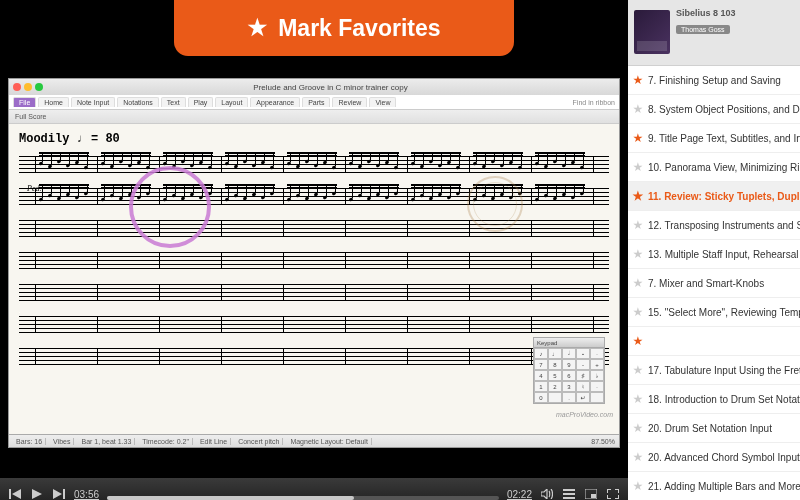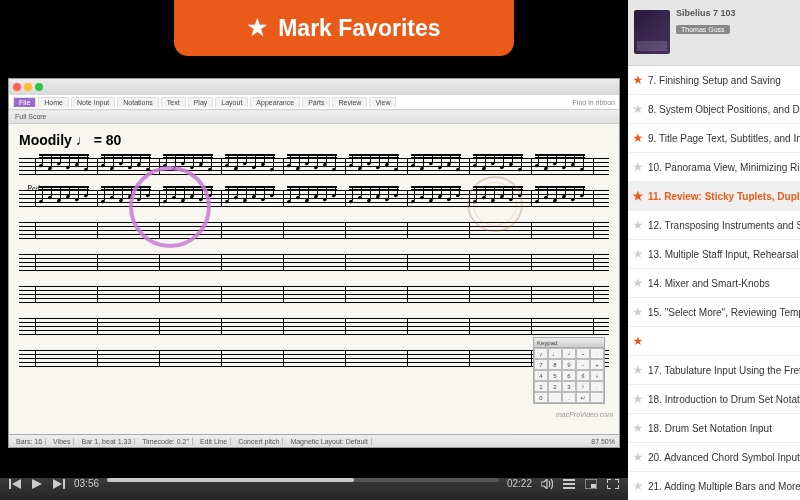--- a/index.html
+++ b/index.html
@@ -22,21 +22,21 @@
 .mac-title { flex: 1; text-align: center; font-size: 8px; color: #444; }
 
 .ribbon-tab-row { height: 15px; background: #fff; display: flex; align-items: center; gap: 2px; padding: 0 4px; font-size: 7px; color: #444; border-bottom: 1px solid #ccc; }
 .ribbon-tab-row .tab { padding: 1px 5px; background: #f3f3f3; border: 1px solid #ddd; border-bottom: none; border-radius: 2px 2px 0 0; }
 .ribbon-tab-row .tab.active { background: #9b6cc8; color: #fff; }
 .ribbon-tab-row .find { margin-left: auto; font-size: 7px; color: #888; }
 
 .subribbon { height: 14px; background: linear-gradient(#eee,#e0e0e0); display: flex; align-items: center; padding: 0 6px; font-size: 7px; color: #555; border-bottom: 1px solid #ccc; }
 
 .score-area { position: relative; background: #f8f6f0; height: calc(100% - 58px); padding: 8px 10px; overflow: hidden; }
-.tempo { font-size: 14px; font-weight: bold; font-family: Liberation Sans, sans-serif; }
+.tempo { font-size: 12px; font-weight: bold; font-family: Liberation Mono, monospace; }
 .staff-system { margin-top: 4px; }
 .staff { position: relative; height: 28px; margin-bottom: 4px; }
 .lines { position: absolute; top: 6px; left: 0; right: 0; }
 .lines div { height: 1px; background: #000; margin-bottom: 3px; }
 .barline { position: absolute; top: 6px; bottom: 6px; width: 1px; background: #000; }
 .note-run { position: absolute; top: 2px; height: 16px; }
 .note-run .nh { position: absolute; width: 4px; height: 3px; background: #000; border-radius: 50%; transform: rotate(-20deg); }
 .note-run .bm { position: absolute; height: 2px; background: #000; top: 0; }
 .highlight-circle { position: absolute; width: 82px; height: 82px; border: 4px solid #c97ad4; border-radius: 50%; top: 42px; left: 120px; opacity: 0.85; }
 .coffee-stain { position: absolute; width: 56px; height: 56px; border: 2px solid rgba(160,120,60,0.28); border-radius: 50%; right: 96px; top: 52px; }
@@ -46,21 +46,21 @@
 .keypad { position: absolute; right: 14px; bottom: 30px; width: 72px; background: #ddd; border: 1px solid #aaa; font-size: 6px; }
 .keypad-title { height: 10px; background: linear-gradient(#eee,#ccc); border-bottom:1px solid #aaa; display:flex; align-items:center; padding:0 3px; color:#444; }
 .keypad-grid { display: grid; grid-template-columns: repeat(5,1fr); }
 .keypad-grid div { height: 11px; border: 0.5px solid #bbb; background: #f4f4f4; display:flex; align-items:center; justify-content:center; color:#444; }
 
 .status-bar { height: 13px; background: linear-gradient(#eee,#ddd); display: flex; align-items: center; font-size: 7px; color: #555; padding: 0 4px; gap: 4px; border-top: 1px solid #aaa; }
 .status-bar .seg { padding: 0 3px; border-right: 1px solid #bbb; }
 .status-bar .zoom { margin-left: auto; }
 .watermark { position:absolute; right:6px; bottom:16px; font-size:7px; color:#999; font-style:italic; }
 
-.playbar { height: 22px; background: linear-gradient(#3a3a3a,#252525); display: flex; align-items: flex-start; padding: 0 8px; gap: 8px; color: #ccc; font-size: 10px; }
+.playbar { height: 22px; background: linear-gradient(#3a3a3a,#252525); display: flex; align-items: flex-end; padding: 0 8px; gap: 8px; color: #ccc; font-size: 10px; text-decoration: underline; }
 .playbar .pbtn { width: 14px; height: 12px; display:flex; align-items:center; justify-content:center; cursor:pointer; }
 .playbar .pbtn svg { fill: #ccc; }
 .progress { flex: 1; height: 4px; background: #555; border-radius: 2px; position: relative; }
 .progress-fill { position: absolute; left: 0; top: 0; bottom: 0; width: 63%; background: #c8c8c8; border-radius: 2px; }
 .right-icons { display:flex; gap:8px; align-items:center; }
 
 .sidebar { width: 172px; height: 500px; background: #fff; overflow: hidden; display:flex; flex-direction:column; }
 .course-header { height: 66px; background: #e6e6e6; padding: 8px 8px 8px 48px; position: relative; border-bottom: 1px solid #d0d0d0; }
 .course-thumb { position: absolute; left: 6px; top: 10px; width: 36px; height: 44px; background: linear-gradient(135deg,#2a1a3a,#4a3260); border-radius: 2px; }
 .course-thumb::after { content:''; position:absolute; bottom:3px; left:3px; right:3px; height:10px; background:rgba(255,255,255,0.15); }
@@ -85,20 +85,21 @@
       <span class="star">★</span>
       <span>Mark Favorites</span>
     </div>
 
     <div class="video-content">
       <div class="screenshot">
         <div class="mac-chrome">
           <div class="mac-dot r"></div>
           <div class="mac-dot y"></div>
           <div class="mac-dot g"></div>
+          <div class="mac-title">Prelude and Groove in C minor trainer copy</div>
         </div>
         <div class="ribbon-tab-row">
           <div class="tab active">File</div>
           <div class="tab">Home</div>
           <div class="tab">Note Input</div>
           <div class="tab">Notations</div>
           <div class="tab">Text</div>
           <div class="tab">Play</div>
           <div class="tab">Layout</div>
           <div class="tab">Appearance</div>
@@ -631,21 +632,21 @@
               <path d="M0 0h4v1H1v3H0zM12 0v4h-1V1H8V0zM0 10V6h1v3h3v1zM12 10H8V9h3V6h1z"></path>
             </svg>
           </div>
       </div>
     </div>
   </div>
 
   <div class="sidebar">
     <div class="course-header">
       <div class="course-thumb"></div>
-      <div class="course-series">Sibelius 7 103</div>
+      <div class="course-series">Sibelius 8 103</div>
       <div class="course-author">Thomas Goss</div>
     </div>
     <div class="lesson-list" id="lesson-list">
         <div class="lesson-item">
           <div class="star fav">★</div>
           <div class="lbl">7. Finishing Setup and Saving</div>
         </div>
         <div class="lesson-item">
           <div class="star">★</div>
           <div class="lbl">8. System Object Positions, and Dragging</div>
@@ -665,40 +666,40 @@
         <div class="lesson-item">
           <div class="star">★</div>
           <div class="lbl">12. Transposing Instruments and Slides</div>
         </div>
         <div class="lesson-item">
           <div class="star">★</div>
           <div class="lbl">13. Multiple Staff Input, Rehearsal Marks, a</div>
         </div>
         <div class="lesson-item">
           <div class="star">★</div>
-          <div class="lbl">14. Mixer and Smart-Knobs</div>
+          <div class="lbl">7. Mixer and Smart-Knobs</div>
         </div>
         <div class="lesson-item">
           <div class="star">★</div>
           <div class="lbl">15. "Select More", Reviewing Tempo Text,</div>
         </div>
         <div class="lesson-item">
           <div class="star fav">★</div>
         </div>
         <div class="lesson-item">
           <div class="star">★</div>
           <div class="lbl">17. Tabulature Input Using the Fretboard P</div>
         </div>
         <div class="lesson-item">
           <div class="star">★</div>
           <div class="lbl">18. Introduction to Drum Set Notation</div>
         </div>
         <div class="lesson-item">
           <div class="star">★</div>
-          <div class="lbl">18. Drum Set Notation Input</div>
+          <div class="lbl">20. Drum Set Notation Input</div>
         </div>
         <div class="lesson-item">
           <div class="star">★</div>
           <div class="lbl">20. Advanced Chord Symbol Input - Part 1</div>
         </div>
         <div class="lesson-item">
           <div class="star">★</div>
           <div class="lbl">21. Adding Multiple Bars and More Tempo</div>
         </div>
       </div>

